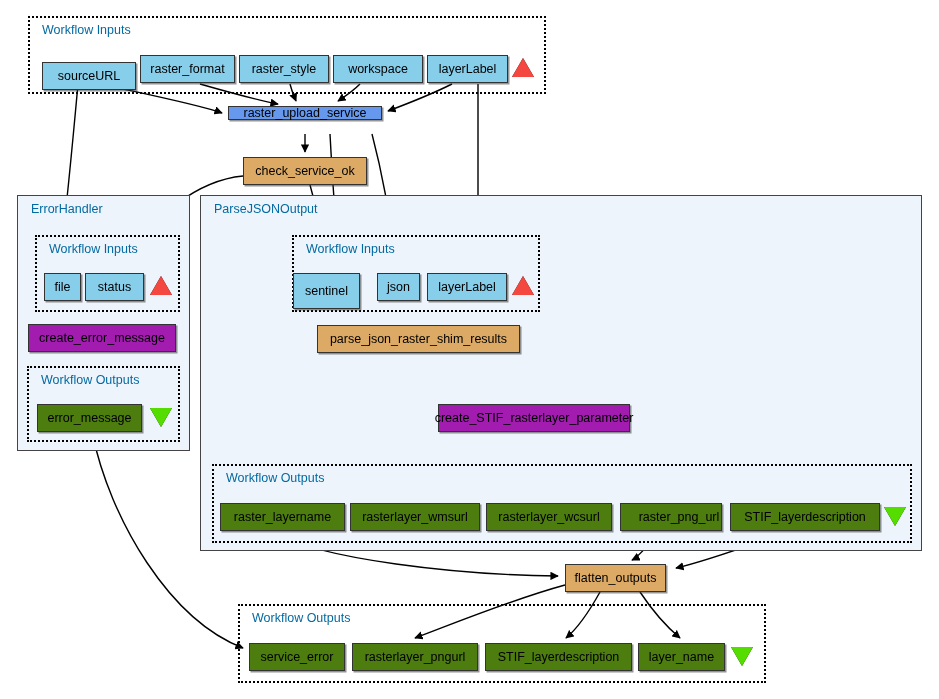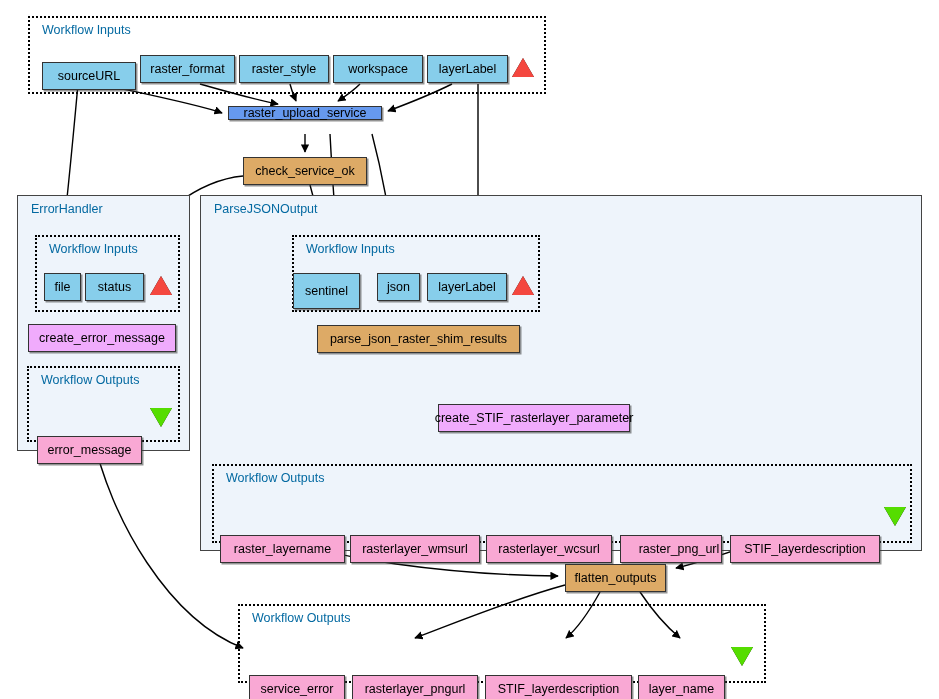--- a/index.html
+++ b/index.html
@@ -10,24 +10,24 @@
 
   .cluster{position:absolute;box-sizing:border-box;}
   .cluster.dotted{border:2px dotted #000;background:transparent;}
   .cluster.solid{border:1px solid #444;background:#eef4fb;}
   .cluster-label{position:absolute;font-size:12.5px;color:#0369a1;white-space:nowrap;}
 
   .node{position:absolute;box-sizing:border-box;display:flex;align-items:center;
         justify-content:center;border:1px solid #333;font-size:12.5px;color:#000;
         white-space:nowrap;box-shadow:1.5px 1.5px 0 rgba(60,60,60,.55);}
   .n-input{background:#87ceeb;}
-  .n-output{background:#f9a8d4;margin-top:32px;}
+  .n-output{background:#4d7c0f;}
   .n-proc-blue{background:#6699ee;}
   .n-proc-tan{background:#ddaa66;}
-  .n-proc-magenta{background:#f0abfc;}
+  .n-proc-magenta{background:#a21caf;}
 
   .tri{position:absolute;width:0;height:0;}
   .tri-up{border-left:11px solid transparent;border-right:11px solid transparent;
           border-bottom:19px solid #f4473f;filter:drop-shadow(0 0 0.6px #111);}
   .tri-down{border-left:11px solid transparent;border-right:11px solid transparent;
             border-top:19px solid #55dd00;filter:drop-shadow(0 0 0.6px #111);}
 </style>
 </head>
 <body>
 

